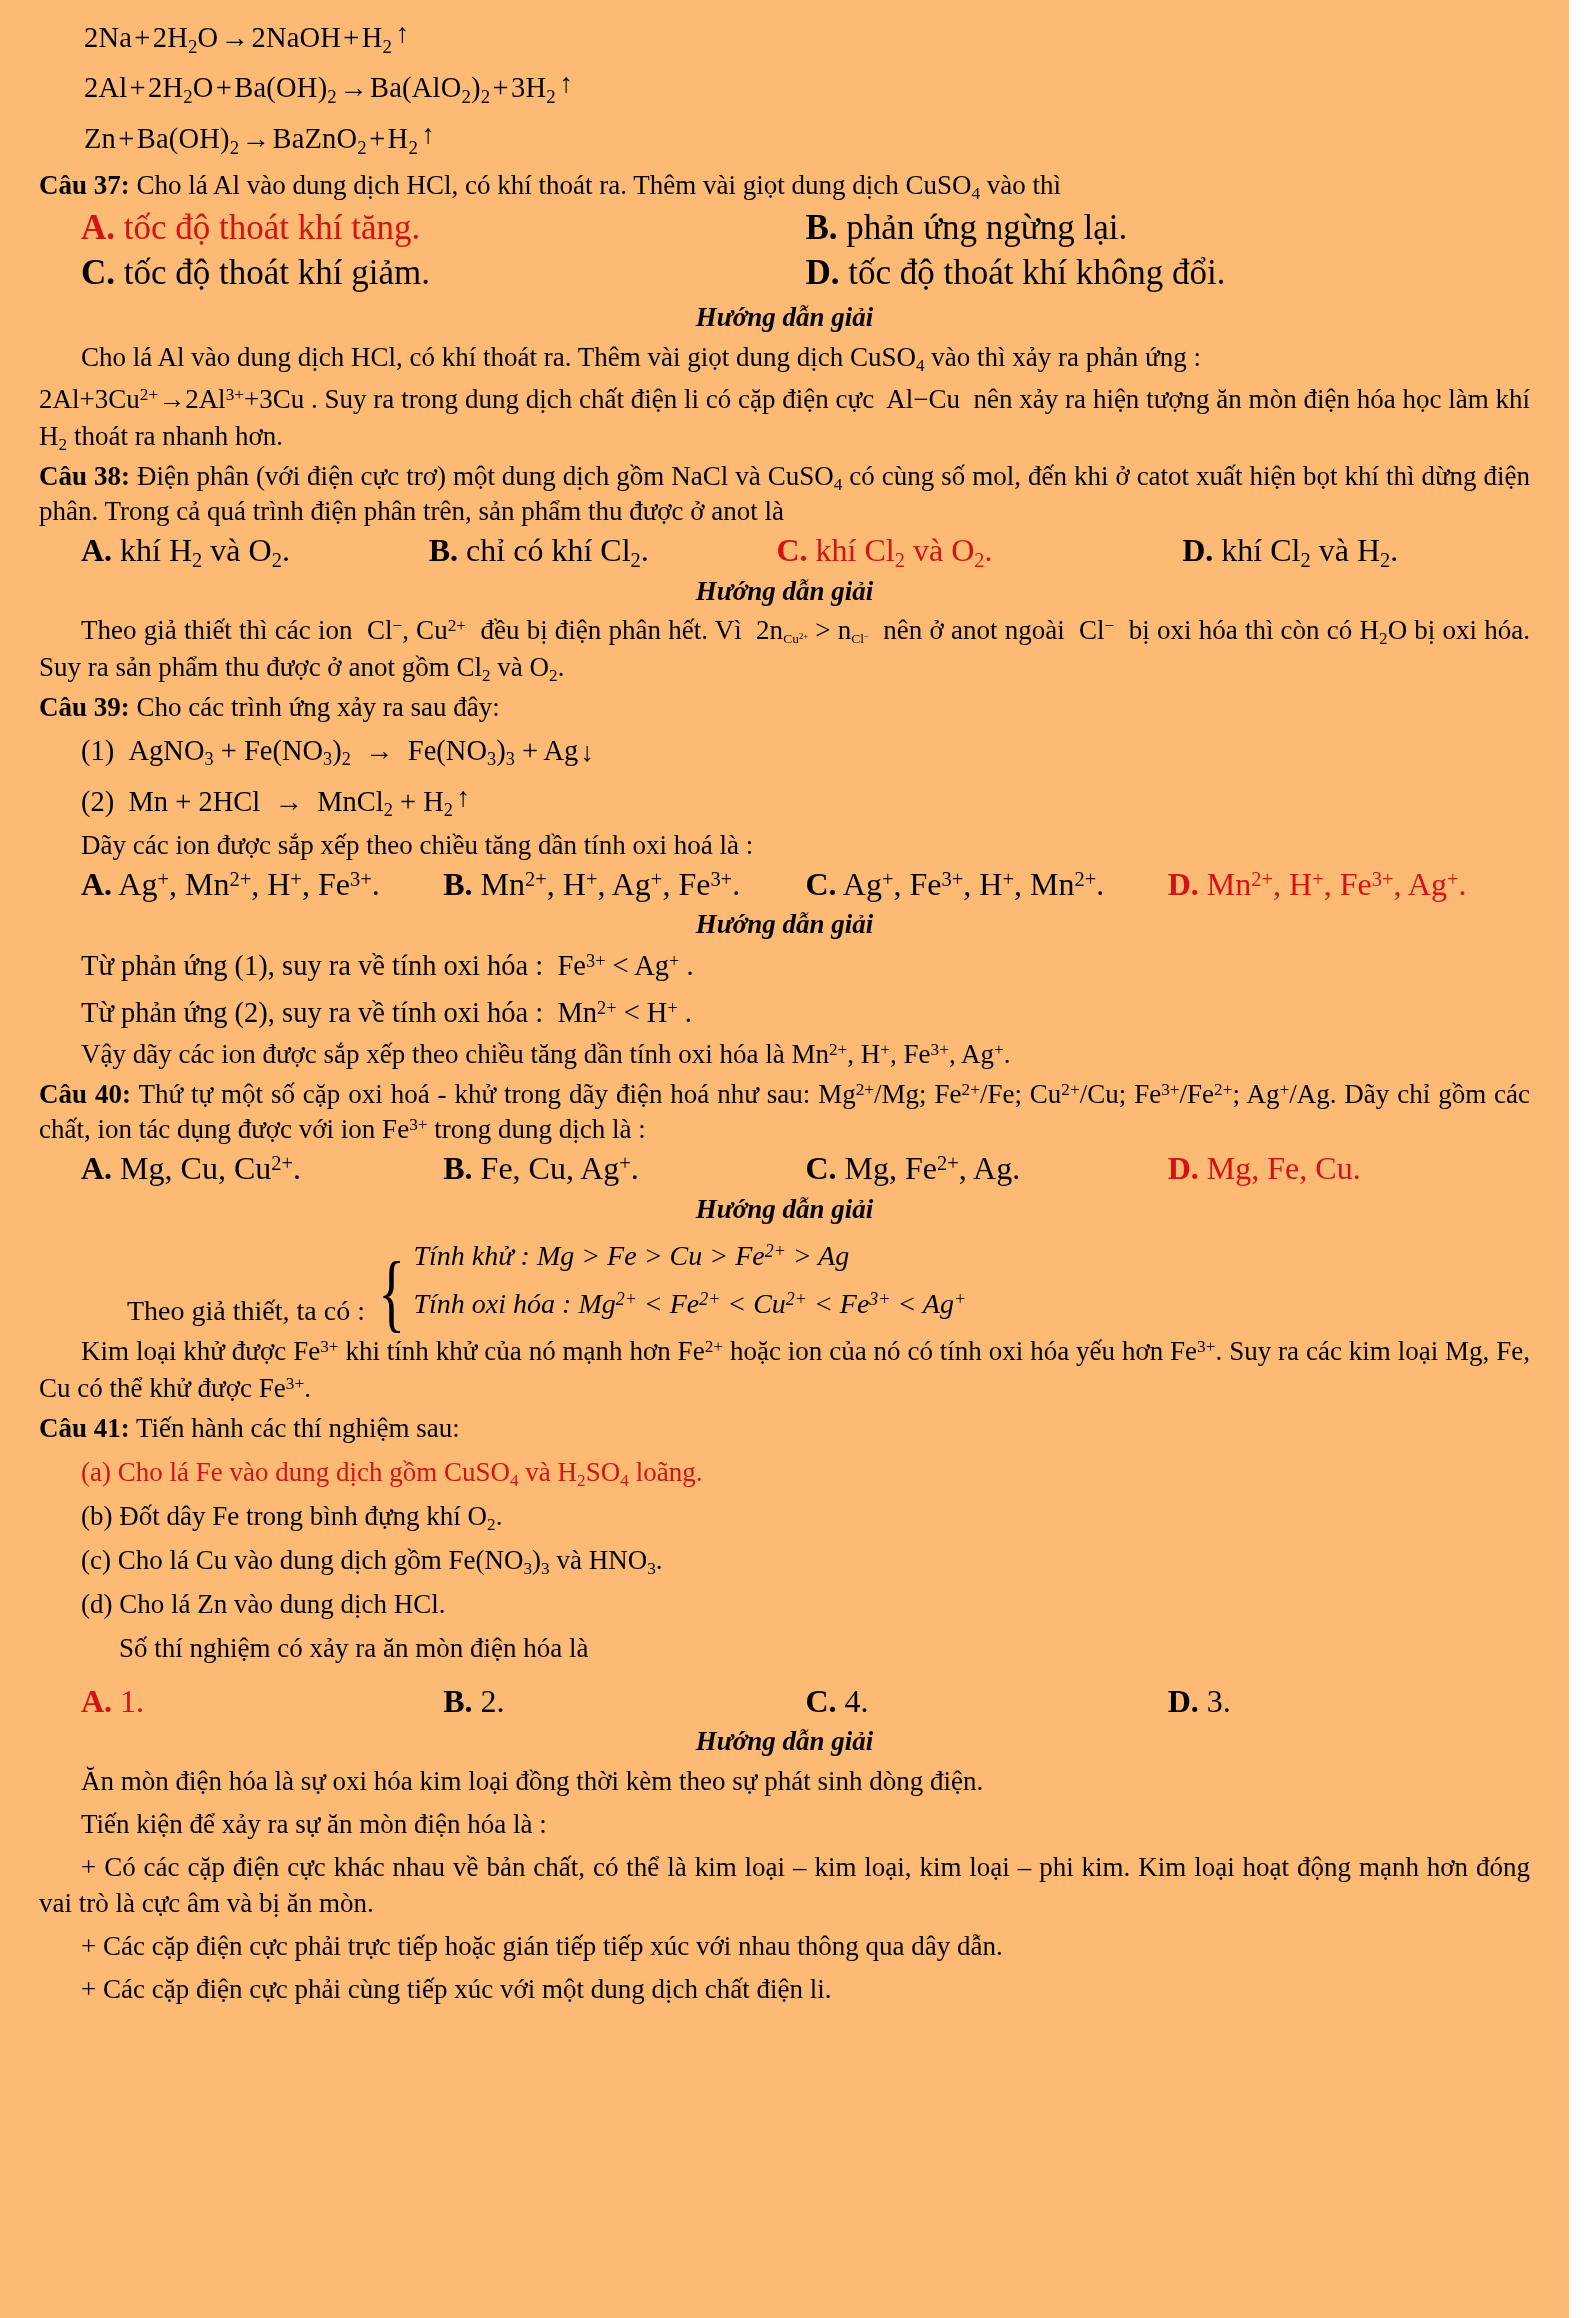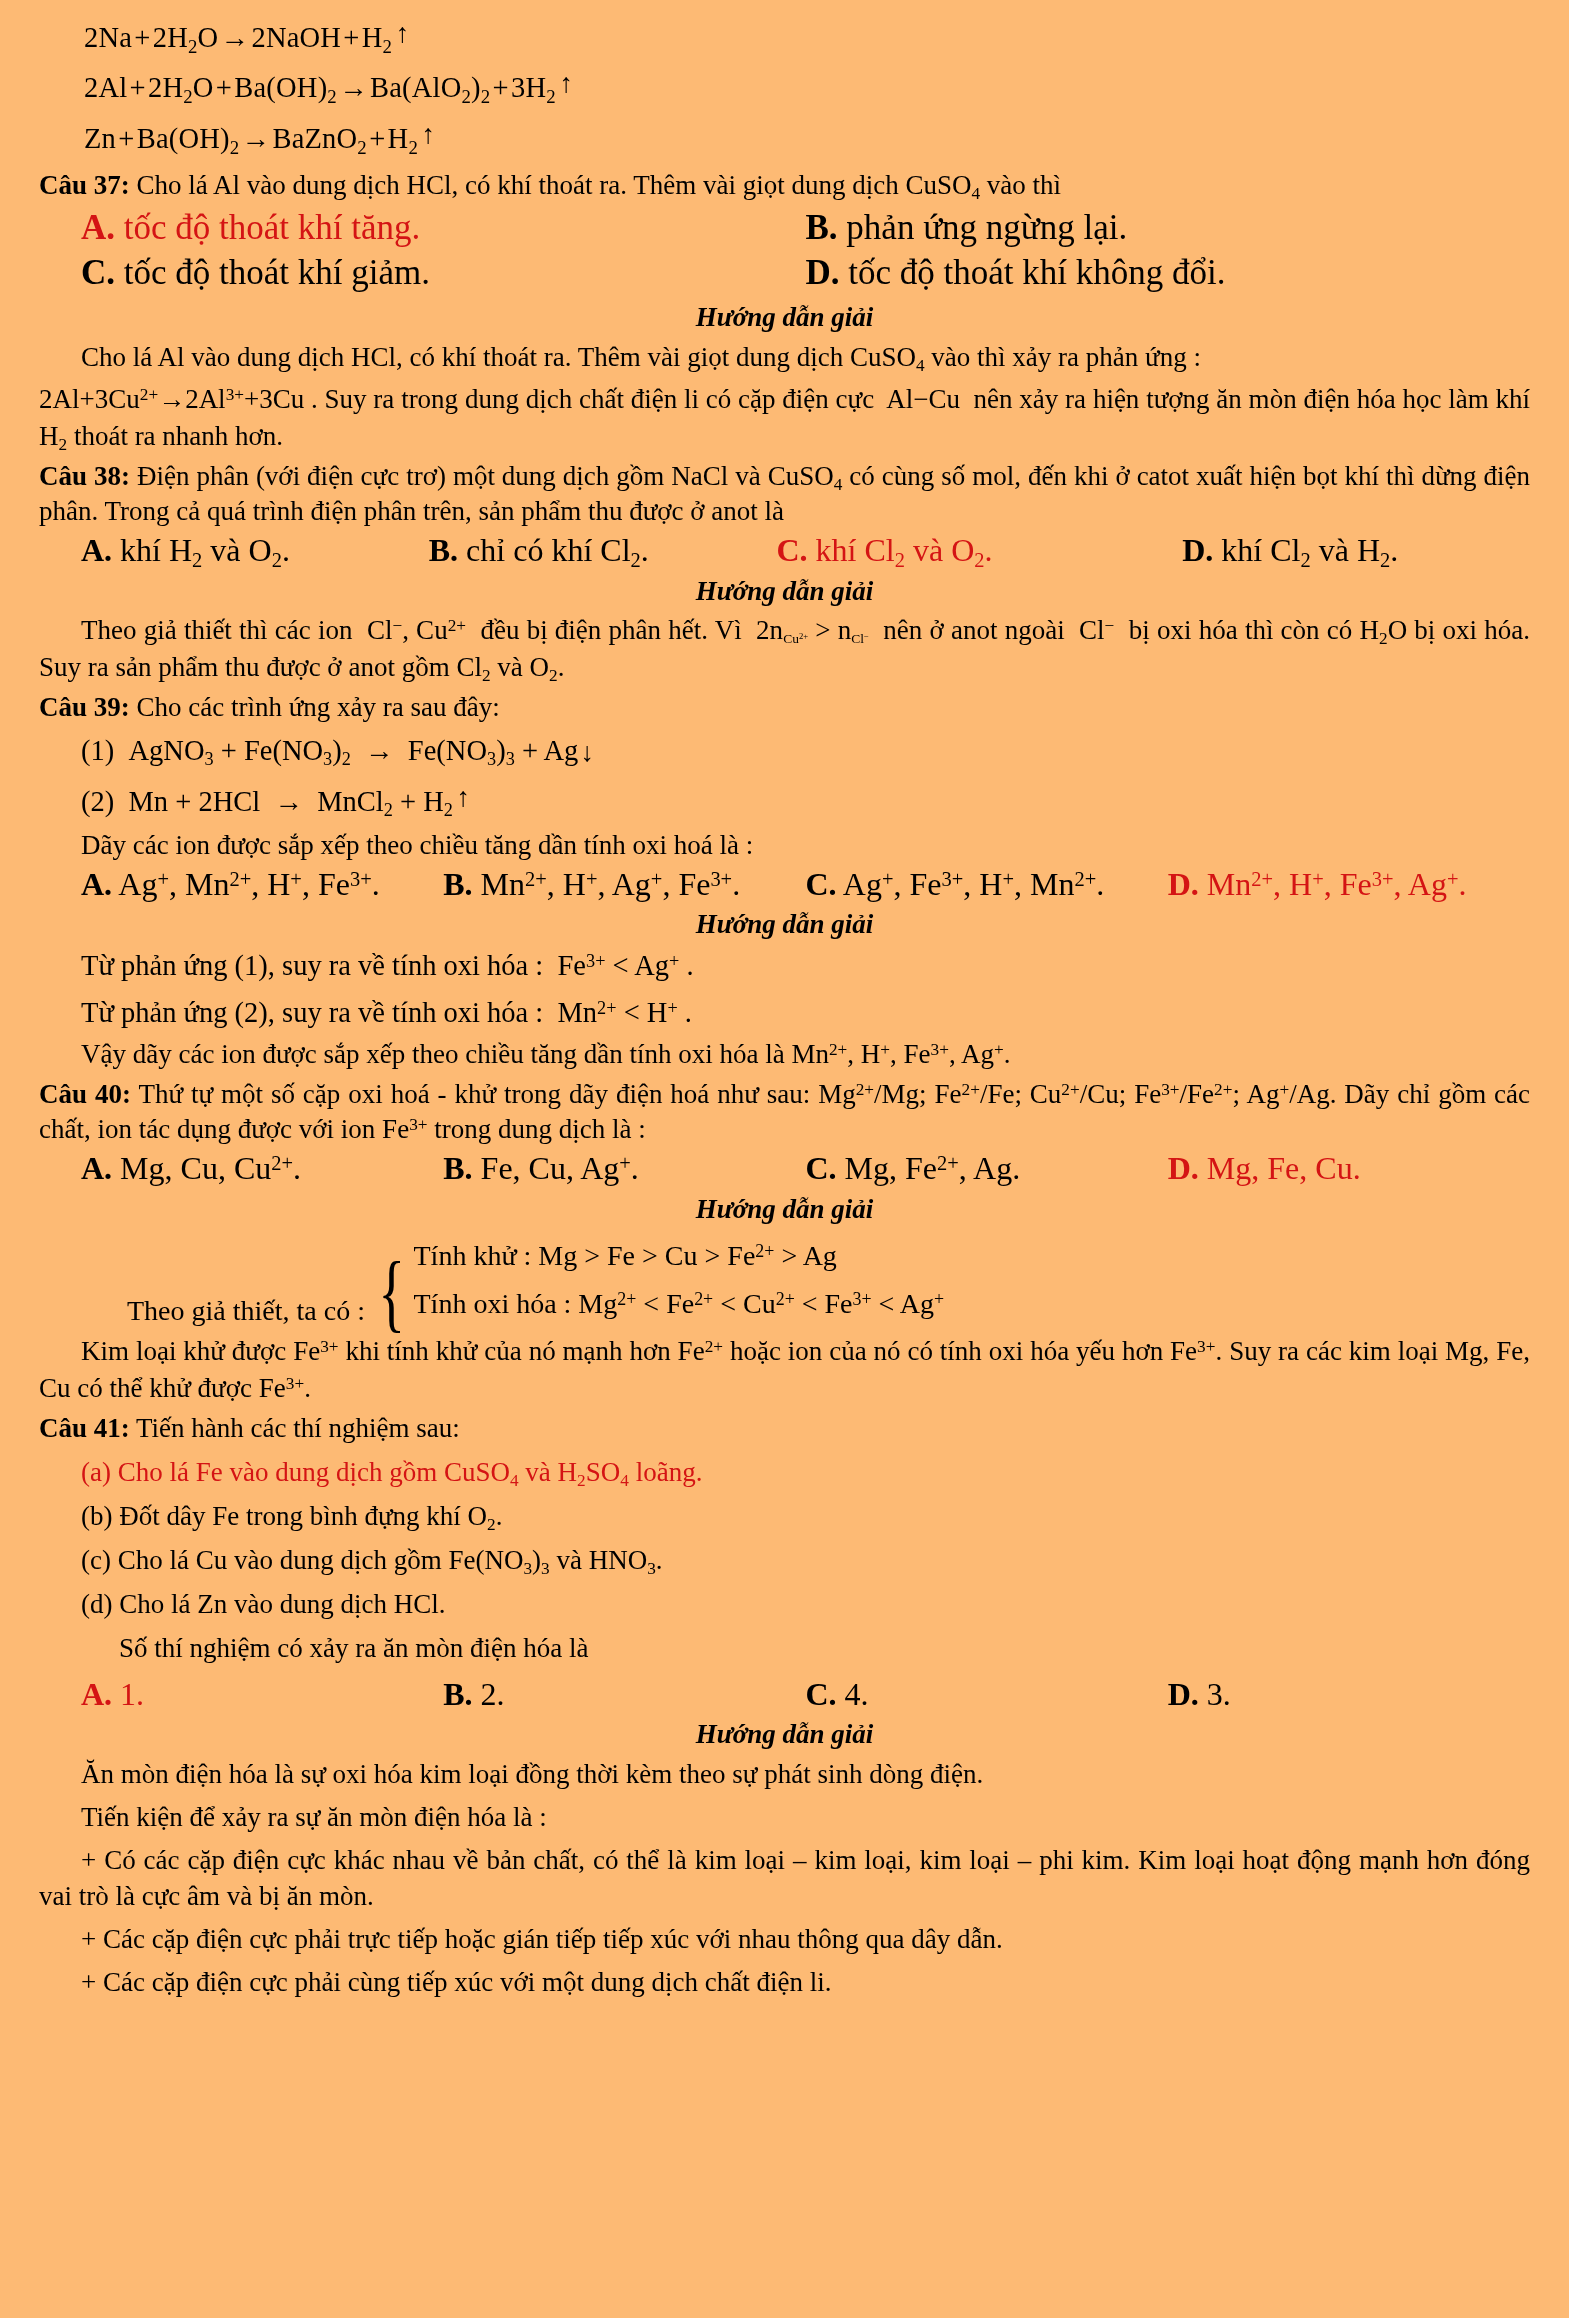--- a/index.html
+++ b/index.html
@@ -95,20 +95,21 @@
     font-size: 86px;
     line-height: 0.82;
     font-weight: 100;
     transform: scaleX(0.65);
     display: inline-block;
   }
   .brace-rows { padding-left: 1.5px; }
   .brace-rows > div {
     line-height: 1.70;
     white-space: nowrap;
+    font-style: italic;
   }
   .sub-item {
     font-size: 27px;
     line-height: 1.30;
     margin-top: 8.8px;
     padding-left: 42px;
   }
   .plus-item {
     font-size: 27px;
     line-height: 1.34;
@@ -253,21 +254,21 @@
 
   <div class="qline">
     <span class="qlabel">Câu 41:</span>
     <span>Tiến hành các thí nghiệm sau:</span>
   </div>
   <div class="sub-item red">(a) Cho lá Fe vào dung dịch gồm CuSO<sub>4</sub> và H<sub>2</sub>SO<sub>4</sub> loãng.</div>
   <div class="sub-item">(b) Đốt dây Fe trong bình đựng khí O<sub>2</sub>.</div>
   <div class="sub-item">(c) Cho lá Cu vào dung dịch gồm Fe(NO<sub>3</sub>)<sub>3</sub> và HNO<sub>3</sub>.</div>
   <div class="sub-item">(d) Cho lá Zn vào dung dịch HCl.</div>
   <div class="sub-item" style="padding-left:80px">Số thí nghiệm có xảy ra ăn mòn điện hóa là</div>
-  <div class="opt-row4" style="margin-top:10px">
+  <div class="opt-row4" style="margin-top:17px">
     <div style="width:25%">
       <span class="opt-b red">A.</span>
       <span class="red">1.</span>
     </div>
     <div style="width:25%">
       <span class="opt-b">B.</span>
       <span>2.</span>
     </div>
     <div style="width:25%">
       <span class="opt-b">C.</span>

